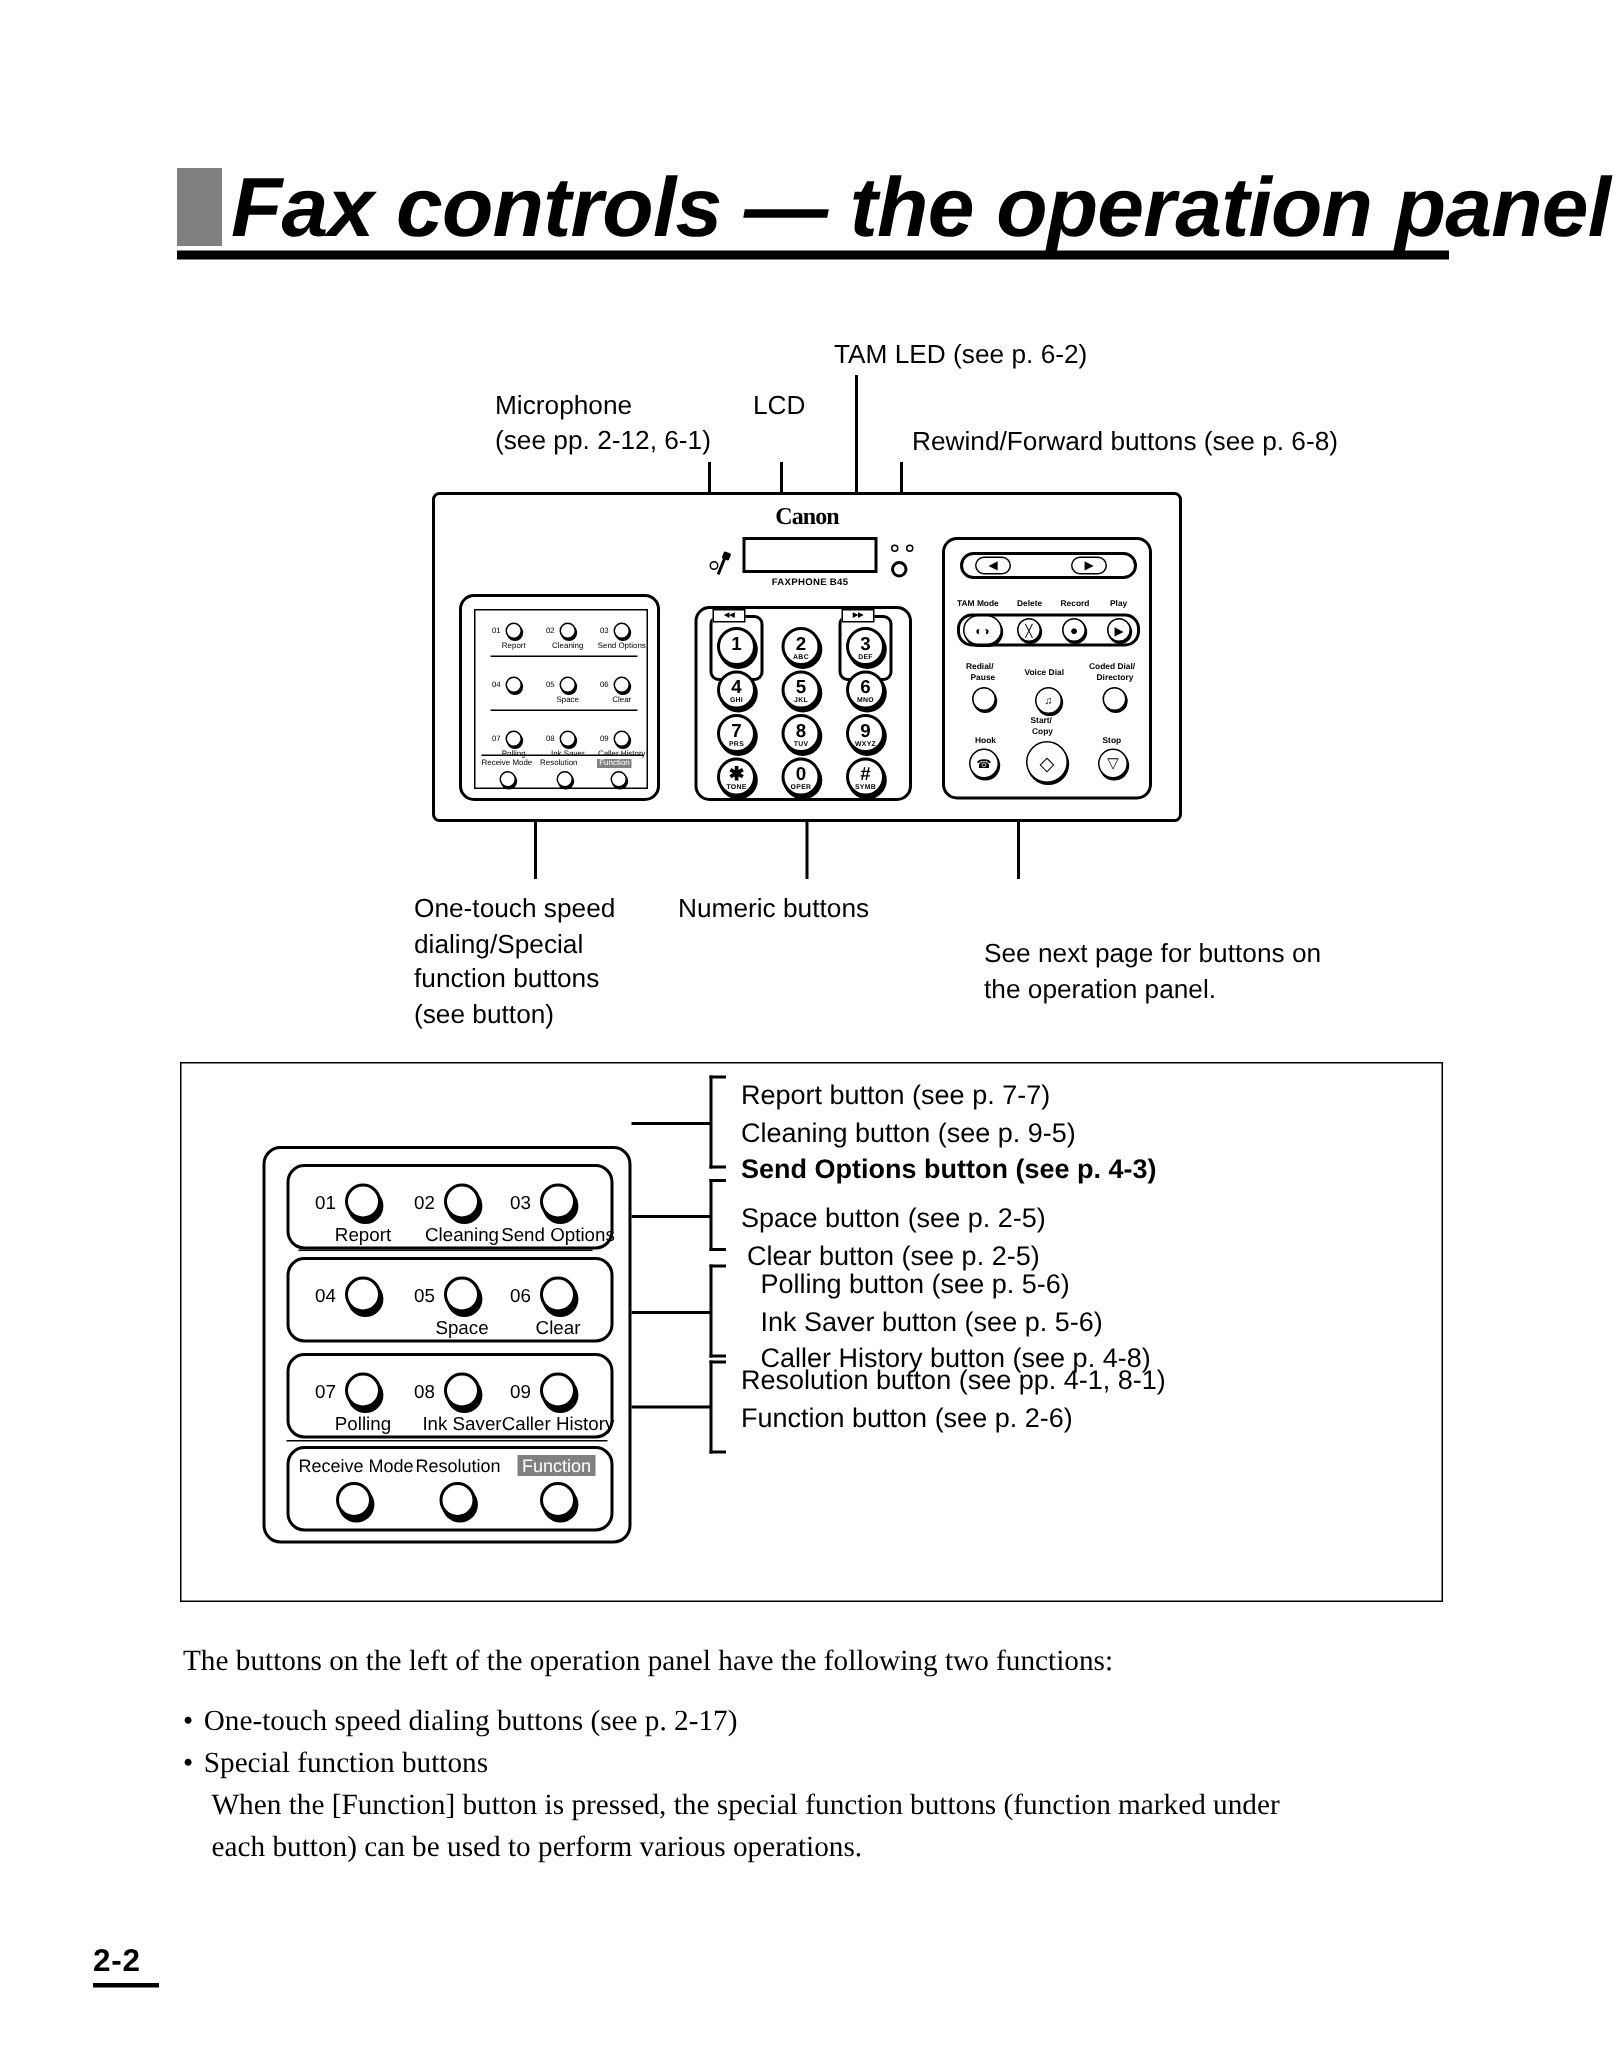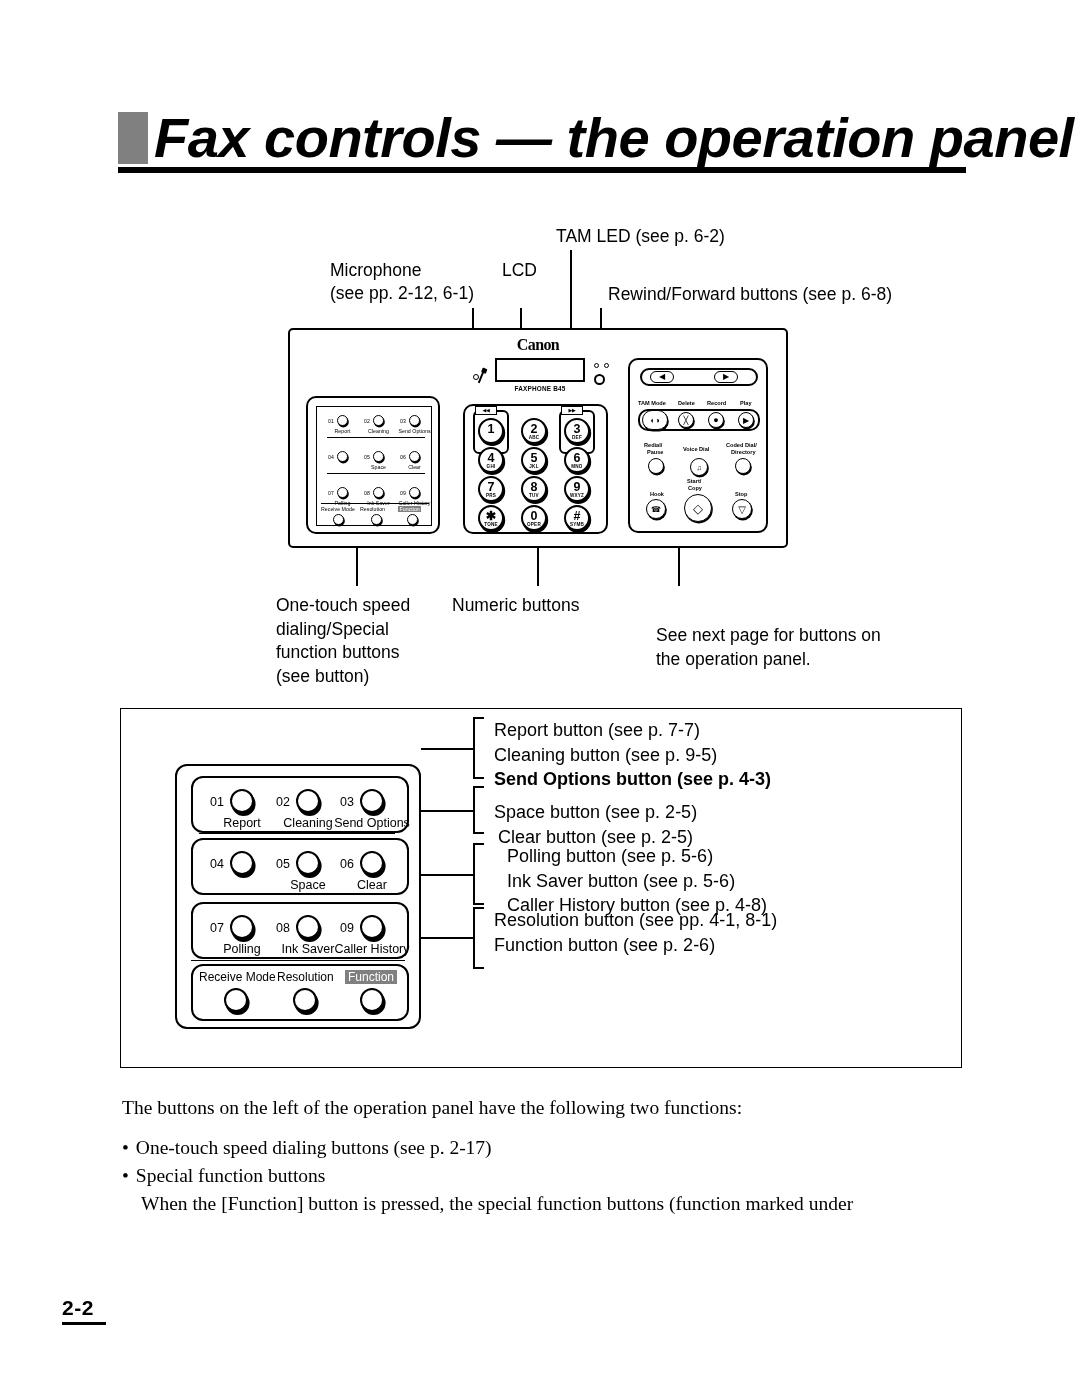--- a/index.html
+++ b/index.html
@@ -535,16 +535,17 @@
   <div class="gap"></div>
   <div class="bullet">
     <span>•</span>
     <span>One-touch speed dialing buttons (see p. 2-17)</span>
   </div>
   <div class="bullet">
     <span>•</span>
     <span>Special function buttons</span>
   </div>
   <p class="indent">When the [Function] button is pressed, the special function buttons (function marked under</p>
+  <p class="indent">each button) can be used to perform various operations.</p>
 </div>
 
 <div id="pageno">2-2</div>
 <div id="pageno-rule"></div>
 
 </body></html>

